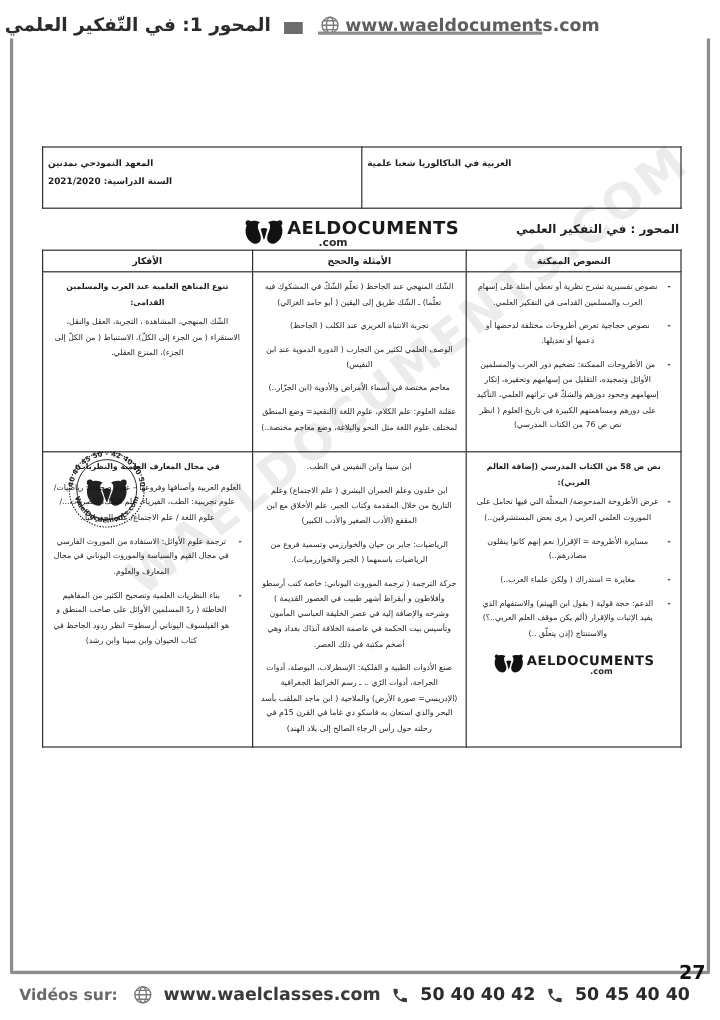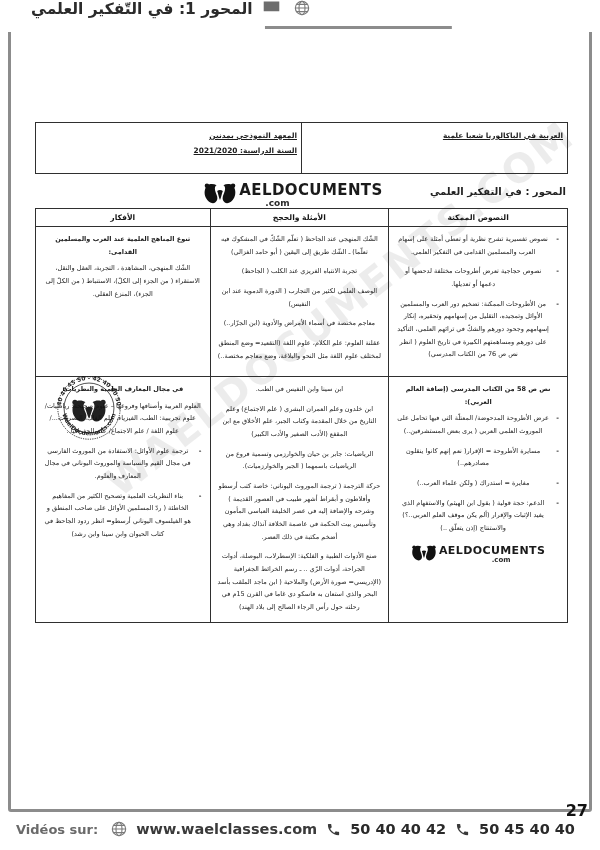--- a/index.html
+++ b/index.html
@@ -17,24 +17,24 @@
   }
 
   
   .top-banner {
     position: absolute;
     top: 0; left: 0;
     width: 600px;
     height: 30px;
     display: flex;
     flex-direction: row-reverse;
-    align-items: flex-start;
+    align-items: flex-end;
     justify-content: flex-start;
     gap: 6px;
-    padding: 0 31px;
+    padding: 0 4px;
     box-sizing: border-box;
   }
   .banner-title {
     font-size: 15.5px;
     font-weight: bold;
     color: #2b2b2b;
     letter-spacing: 0;
     white-space: nowrap;
   }
   .book-icon {
@@ -137,28 +137,27 @@
   .head-table {
     position: absolute;
     top: 82px;
     right: 10px;
     width: 533px;
     border-collapse: collapse;
     table-layout: fixed;
   }
   .head-table td {
     border: 1px solid #2f2f2f;
-    text-align: right;
+    text-align: left;
     vertical-align: top;
     padding: 6px 4px 14px 4px;
     font-size: 7.4px;
     font-weight: bold;
     line-height: 2.0;
     color: #1d1d1d;
-    text-decoration: underline;
   }
 
   
   .mihwar {
     position: absolute;
     top: 146px;
     right: 12px;
     font-size: 10px;
     font-weight: bold;
     color: #222;
@@ -303,20 +302,21 @@
     </svg>
   </span>
   <span class="banner-url">
     <span class="globe-icon">
       <svg viewBox="0 0 24 24" fill="none" stroke="currentColor" stroke-width="1.7" xmlns="http://www.w3.org/2000/svg">
         <circle cx="12" cy="12" r="10"></circle>
         <ellipse cx="12" cy="12" rx="4.5" ry="10"></ellipse>
         <path d="M2 12h20M3.5 6.5h17M3.5 17.5h17"></path>
       </svg>
     </span>
+    <span>www.waeldocuments.com</span>
   </span>
 </div>
 
 <div class="page-frame"></div>
 
 <div class="doc">
 
   <div class="watermark">WAELDOCUMENTS.COM</div>
 
   <table class="head-table">

